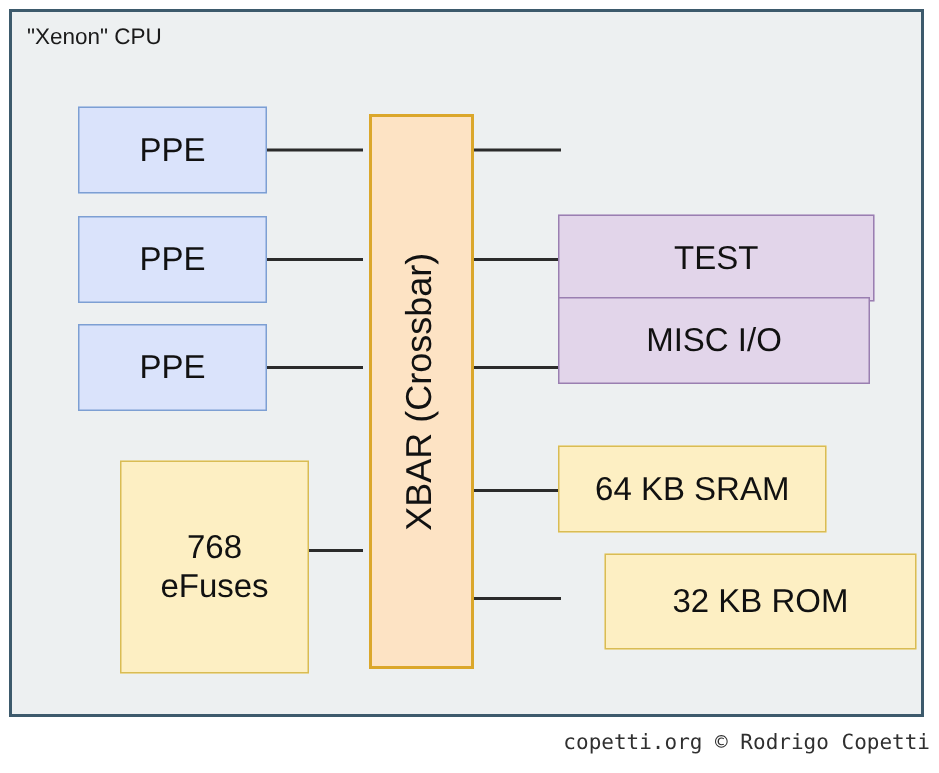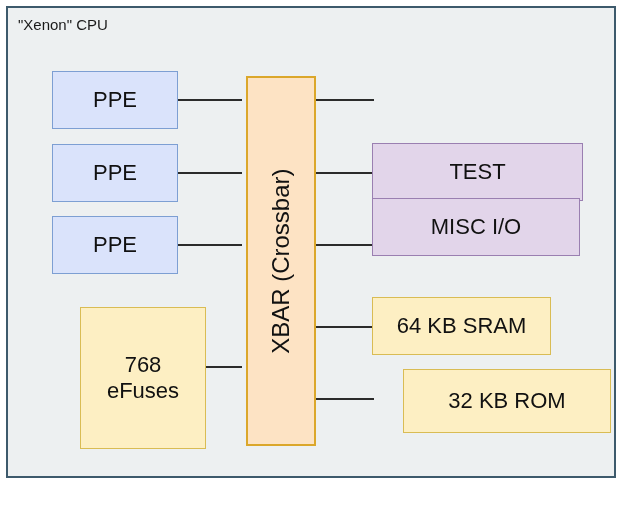--- a/index.html
+++ b/index.html
@@ -165,14 +165,15 @@
     <div class="block theme-cream" style="left:364px; top:289px; width:179px; height:58px; font-size:22px;">
       <span class="block-label">64 KB SRAM</span>
     </div>
 
     <div class="block theme-cream" style="left:364px; top:361px; width:208px; height:64px; font-size:22px;margin-left:31px;">
       <span class="block-label">32 KB ROM</span>
     </div>
 
   </div>
 
+  <div id="footer">copetti.org © Rodrigo Copetti</div>
 
 </div>
 
 </body></html>

